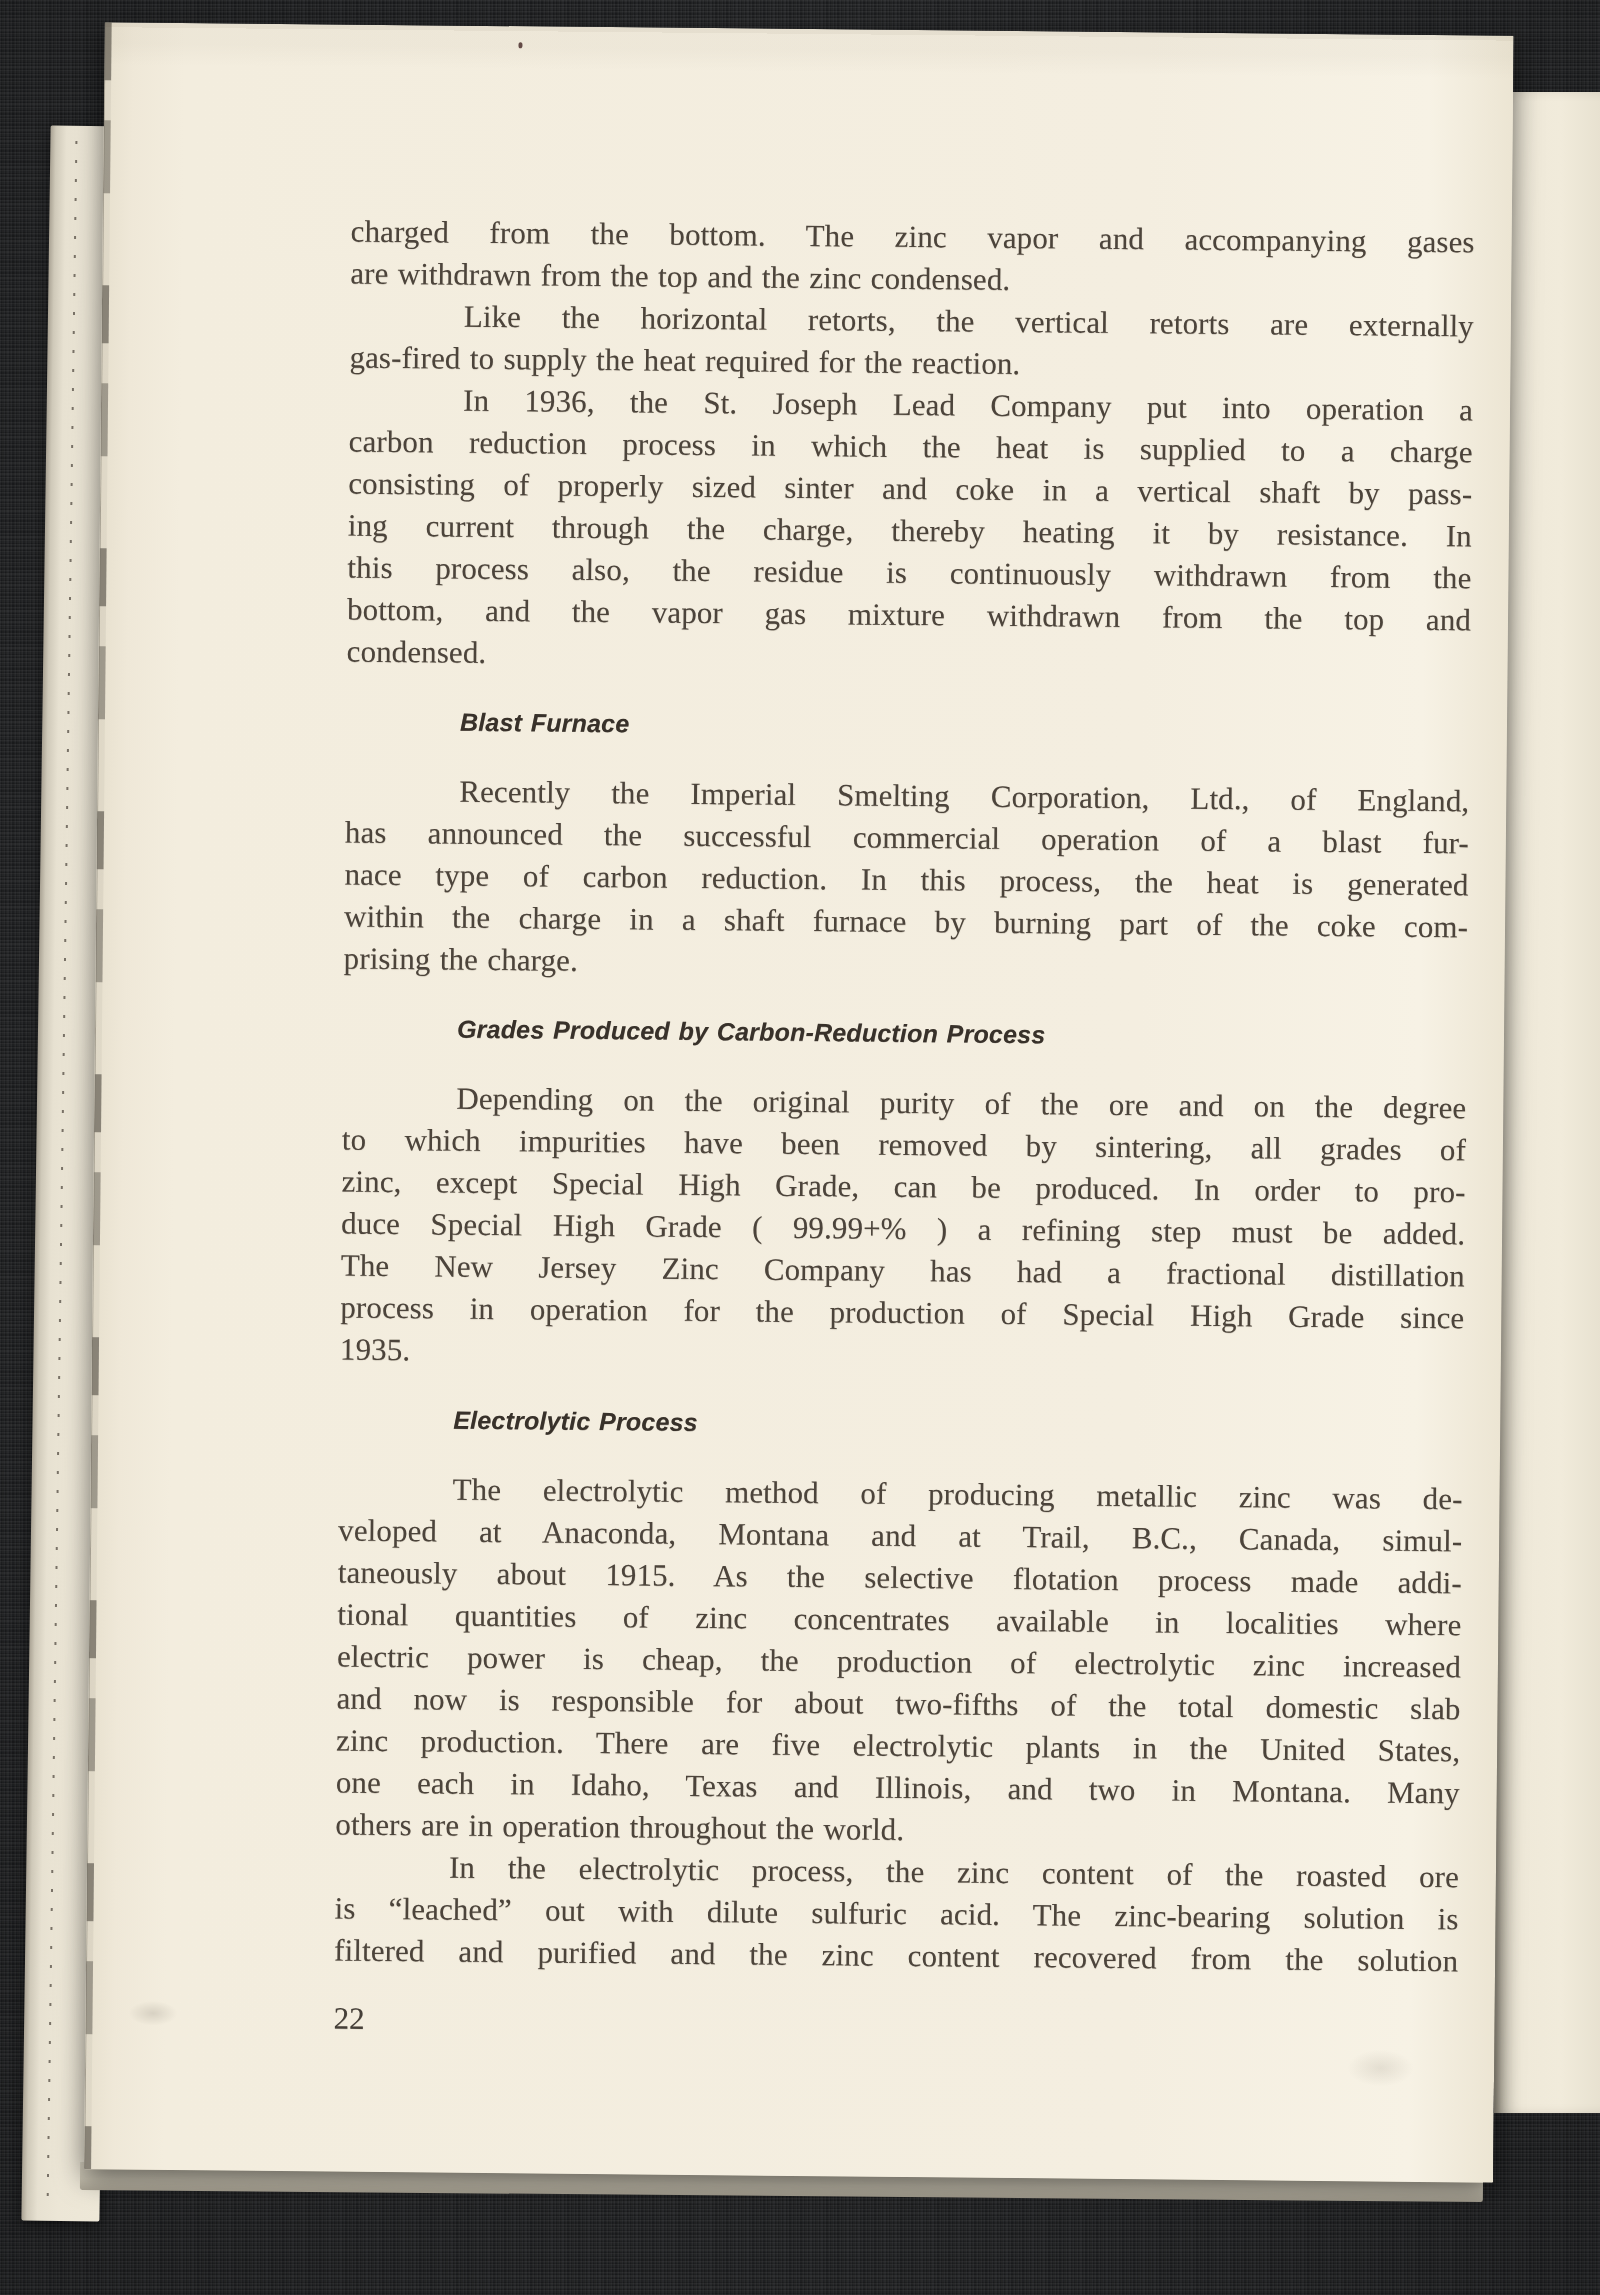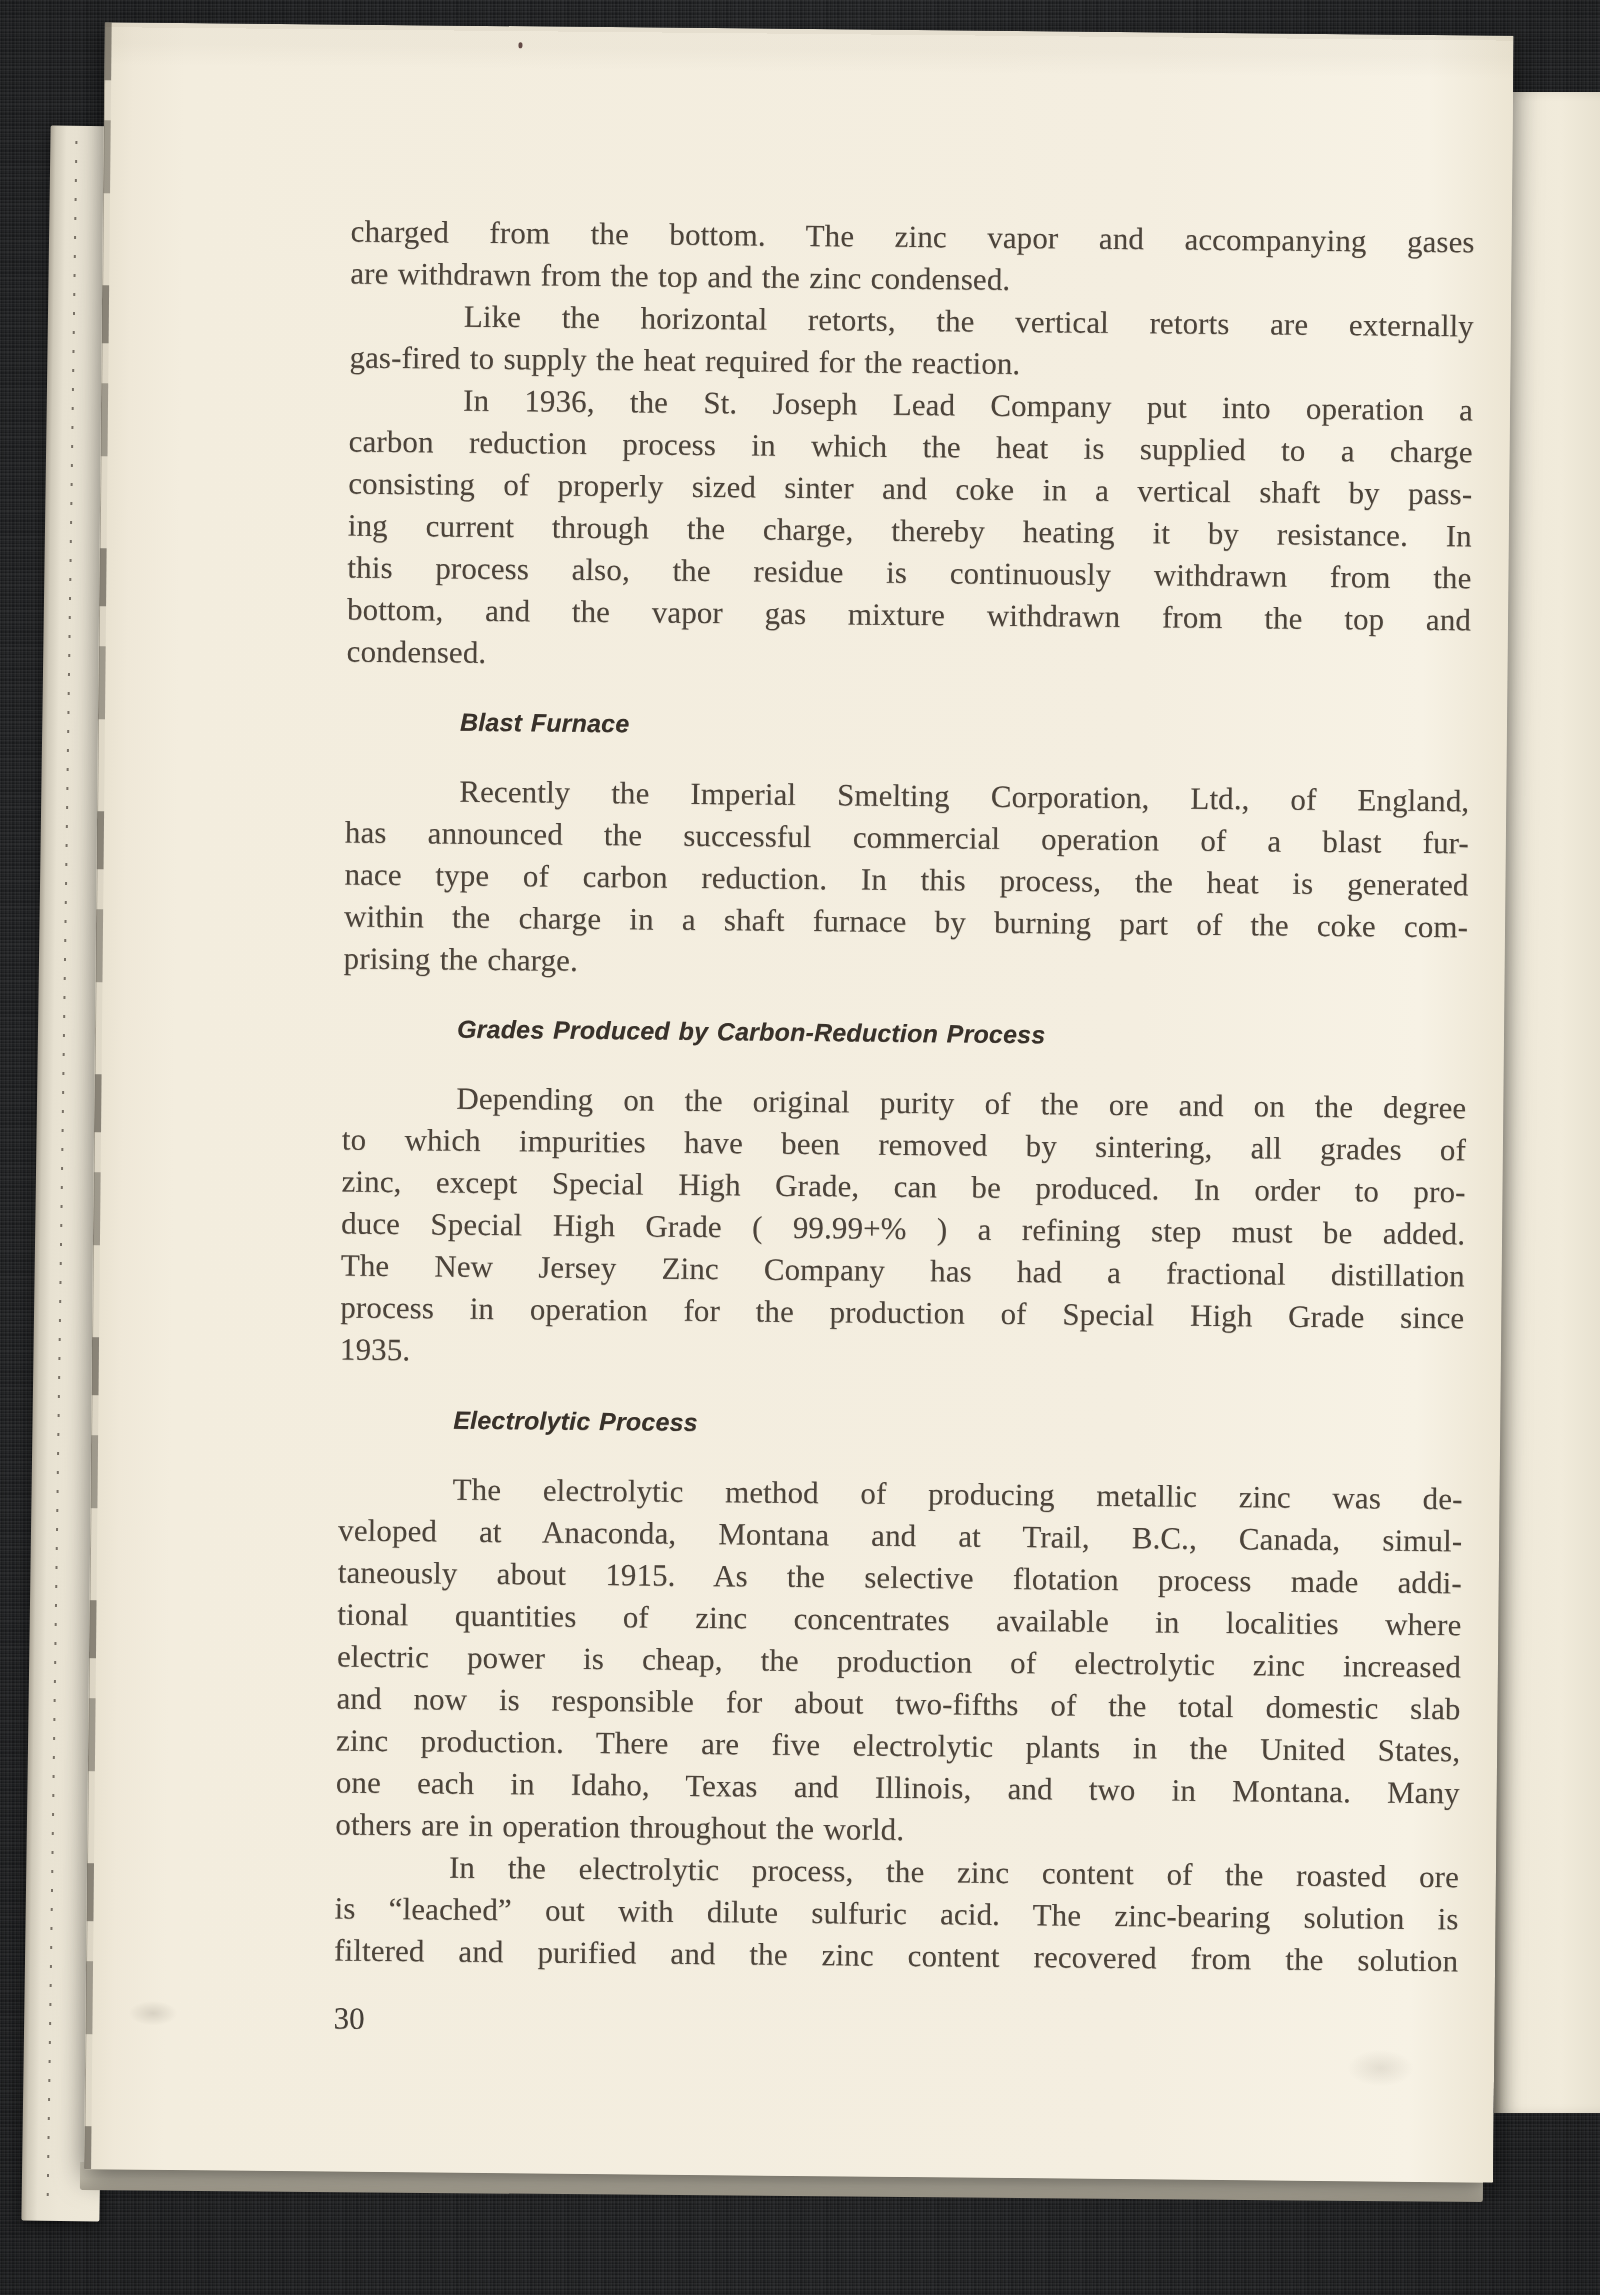--- a/index.html
+++ b/index.html
@@ -198,15 +198,15 @@
       <div class="line">electric power is cheap, the production of electrolytic zinc increased</div>
       <div class="line">and now is responsible for about two-fifths of the total domestic slab</div>
       <div class="line">zinc production. There are five electrolytic plants in the United States,</div>
       <div class="line">one each in Idaho, Texas and Illinois, and two in Montana. Many</div>
       <div class="line pl">others are in operation throughout the world.</div>
       <div class="line ind">In the electrolytic process, the zinc content of the roasted ore</div>
       <div class="line">is “leached” out with dilute sulfuric acid. The zinc-bearing solution is</div>
       <div class="line">filtered and purified and the zinc content recovered from the solution</div>
     </div>
 
-  <div class="folio">30</div>
+  <div class="folio">22</div>
 </div>
 
 
 </body></html>

